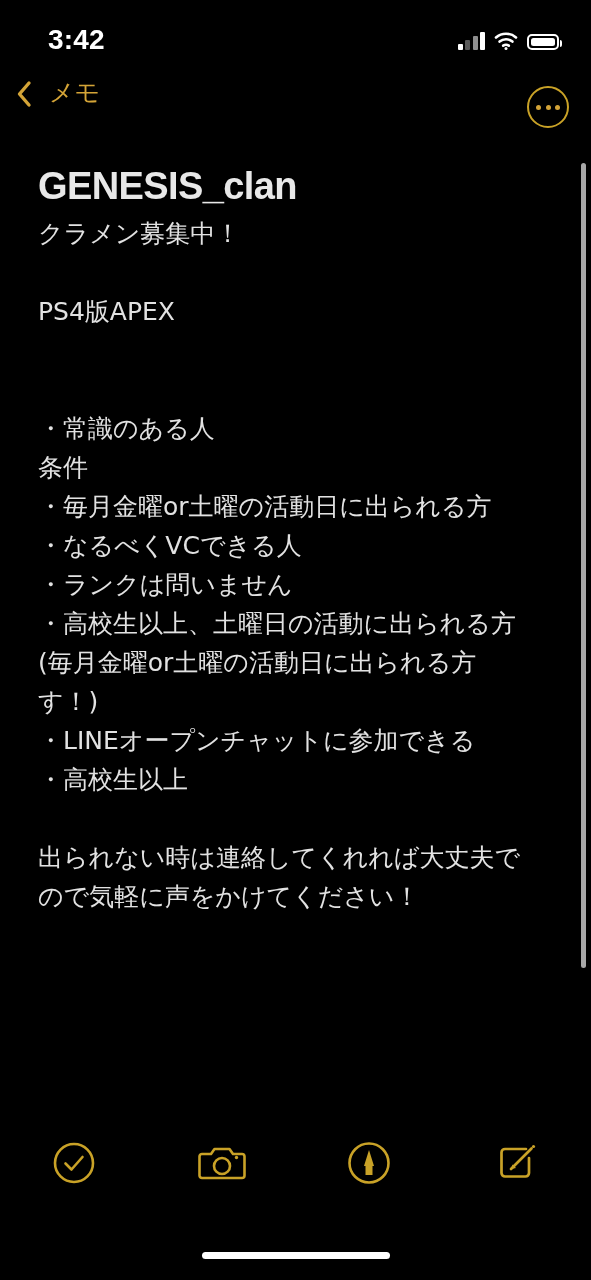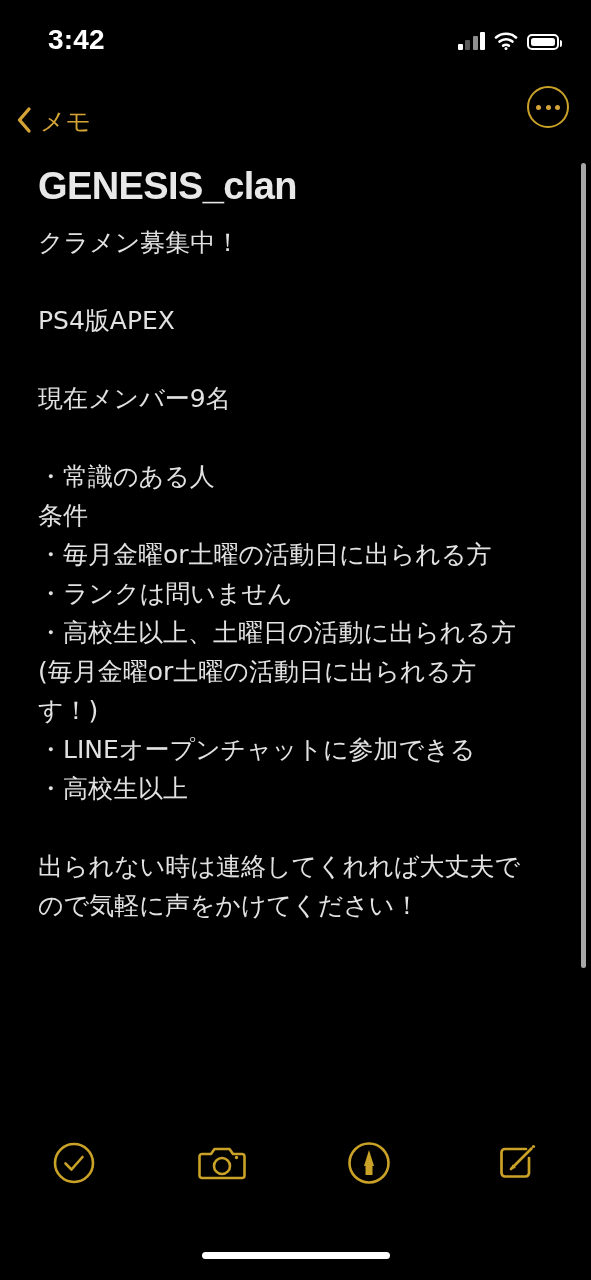--- a/index.html
+++ b/index.html
@@ -35,21 +35,21 @@
              border-radius:5px; }
   .battery::after { content:""; position:absolute; right:-5px; top:4px;
                     width:2.5px; height:7px; background:#fff; border-radius:0 2px 2px 0; }
   .battery .fill { position:absolute; left:2px; top:2px; bottom:2px; right:2px;
                    background:#fff; border-radius:2.5px; }
 
   
   .navbar { position:absolute; top:74px; left:0; width:591px; height:66px; }
   .nav-back {
     position:absolute; left:10px; top:6px;
-    display:flex; align-items:flex-end; gap:8px;
+    display:flex; align-items:flex-start; gap:17px;
     height:54px; padding:0 6px; cursor:pointer;
   }
   .chev { width:16px; height:28px; position:relative; }
   .nav-back-label { color:#d4a437; font-size:25px; line-height:1;
                     font-family:"DejaVu Sans", sans-serif; }
   .nav-more {
     position:absolute; right:22px; top:12px;
     width:42px; height:42px; border:2px solid #c9a227; border-radius:50%;
     display:flex; align-items:center; justify-content:center; gap:4.5px;
     cursor:pointer;
@@ -60,21 +60,21 @@
   .note {
     position:absolute; top:156px; left:0; width:591px; height:1010px;
     padding:0 34px 0 38px;
     overflow:hidden;
   }
   .note-title {
     color:#e8e8e8; font-size:38px; font-weight:bold;
     letter-spacing:-0.6px; line-height:1.16; margin-top:8px;
     font-family:"Liberation Sans", sans-serif;
   }
-  .note-body { margin-top:15px; }
+  .note-body { margin-top:6px; }
   .note-line {
     color:#e2e2e2; font-size:25px; line-height:39px;
     font-family:"DejaVu Sans", sans-serif;
     white-space:pre-wrap; word-break:break-all;
     min-height:39px;
   }
   .note-line.blank { color:transparent; }
 
   
   .scrollbar {
@@ -145,25 +145,25 @@
 
   </div>
 
   <div class="note">
     <div class="note-title">GENESIS_clan</div>
     <div class="note-body">
         <div class="note-line">クラメン募集中！</div>
         <div class="note-line blank">&nbsp;</div>
         <div class="note-line">PS4版APEX</div>
         <div class="note-line blank">&nbsp;</div>
-        <div class="note-line">現在メンバー9名</div>
         <div class="note-line blank">&nbsp;</div>
         <div class="note-line">・常識のある人</div>
         <div class="note-line">条件</div>
         <div class="note-line">・毎月金曜or土曜の活動日に出られる方</div>
+        <div class="note-line">・なるべくVCできる人</div>
         <div class="note-line">・ランクは問いません</div>
         <div class="note-line">・高校生以上、土曜日の活動に出られる方</div>
         <div class="note-line">(毎月金曜or土曜の活動日に出られる方</div>
         <div class="note-line">す！)</div>
         <div class="note-line">・LINEオープンチャットに参加できる</div>
         <div class="note-line">・高校生以上</div>
         <div class="note-line blank">&nbsp;</div>
         <div class="note-line">出られない時は連絡してくれれば大丈夫で</div>
         <div class="note-line">ので気軽に声をかけてください！</div>
       </div>

